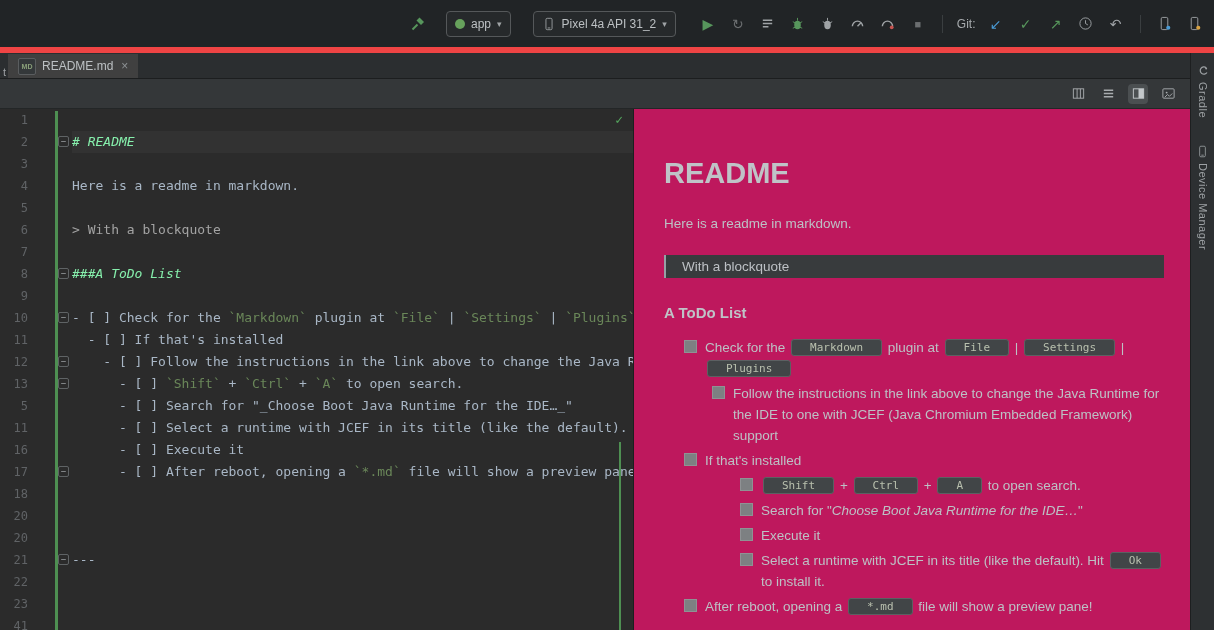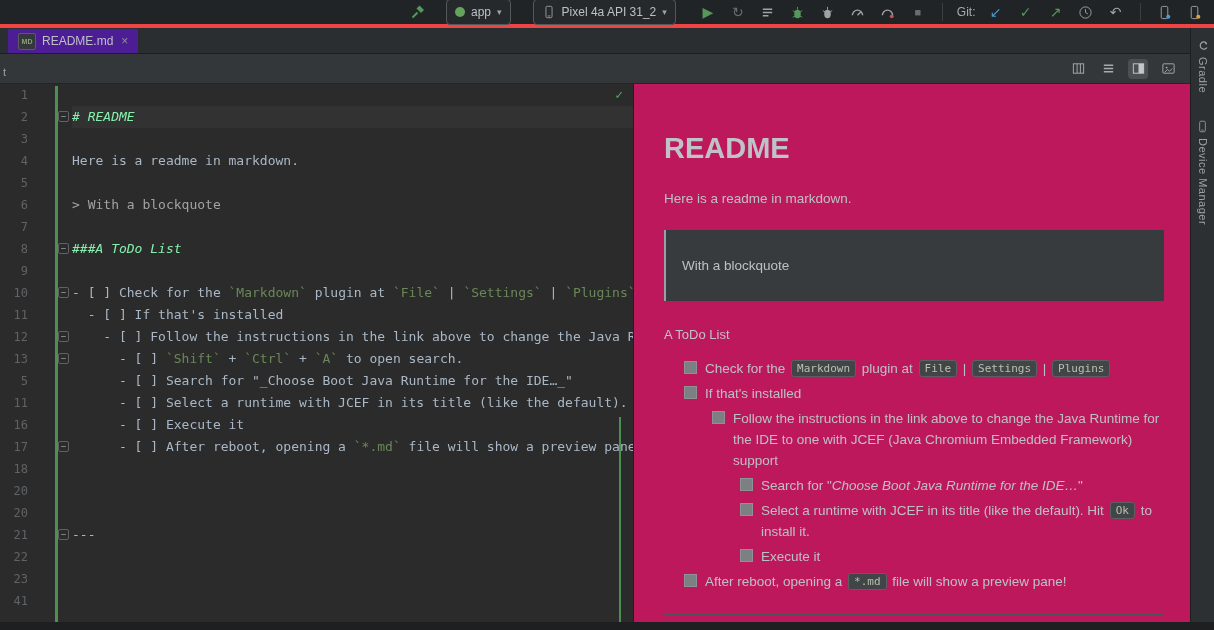--- a/index.html
+++ b/index.html
@@ -1,33 +1,33 @@
 <!DOCTYPE html>
 <html><head>
 <meta charset="utf-8">
 <style>
   html,body{margin:0;padding:0;background:#1d1f21;}
   .app{width:1214px;height:630px;overflow:hidden;position:relative;font-family:"Liberation Sans","DejaVu Sans",sans-serif;-webkit-font-smoothing:antialiased;}
   
-  .toolbar{height:28px;background:#212426;display:flex;align-items:center;gap:10px;border-bottom:4px solid #ef4444;box-sizing:border-box;}
+  .toolbar{height:53px;background:#212426;display:flex;align-items:center;gap:10px;border-bottom:6px solid #ef4444;box-sizing:border-box;}
   .icon{width:20px;height:20px;display:flex;align-items:center;justify-content:center;color:#9fa3a6;font-size:14px;flex:none;cursor:default;}
   .icon svg{display:block;}
   .green{color:#57965c;}
   .blue{color:#4a9bd5;}
   .disabled{color:#6b6e70;}
   .combo{display:flex;align-items:center;gap:6px;height:24px;padding:0 8px;border:1px solid #55585a;border-radius:4px;background:#26292b;color:#bcc0c3;font-size:12px;flex:none;}
   .chev{font-size:9px;color:#9fa3a6;}
   .sep{width:1px;height:18px;background:#3a3e40;margin:0 4px;flex:none;}
   .gitlabel{color:#a7abae;font-size:12px;flex:none;}
   .dot-green{width:10px;height:10px;border-radius:50%;background:#67a25c;flex:none;}
   
   .below{display:flex;height:594px;}
   .center{flex:1;display:flex;flex-direction:column;min-width:0;}
   .tabbar{height:26px;background:#2b2e30;display:flex;align-items:flex-end;border-bottom:1px solid #1c1e1f;box-sizing:border-box;}
-  .tab{margin-left:8px;height:24px;background:#4c1d95;display:flex;align-items:center;gap:6px;padding:0 10px;color:#bcc0c3;font-size:12px;}
+  .tab{margin-left:8px;height:24px;background:#404040;display:flex;align-items:center;gap:6px;padding:0 10px;color:#bcc0c3;font-size:12px;}
   .mdicon{width:16px;height:15px;border:1px solid #5a5d5f;border-radius:2px;background:#34383a;color:#8aa07a;font-size:7px;display:flex;align-items:center;justify-content:center;font-weight:bold;}
   .tclose{color:#8d9194;font-size:12px;margin-left:2px;}
   .edbar{height:30px;background:#343739;border-bottom:1px solid #232627;display:flex;align-items:center;box-sizing:border-box;}
   .edbar-right{margin-left:auto;margin-right:12px;display:flex;align-items:center;gap:10px;}
   .edbar .icon{color:#a7abae;}
   .icon.active{background:#4b4f51;border-radius:4px;}
   .lefttag{position:absolute;left:3px;top:66px;color:#9da1a4;font-size:11px;}
   
   .main{display:flex;flex:1;min-height:0;}
   .editor{width:634px;flex:none;position:relative;background:#2b2b2b;border-right:1px solid #1c1e1f;box-sizing:border-box;display:flex;overflow:hidden;font-family:"DejaVu Sans Mono","Liberation Mono",monospace;}
@@ -42,27 +42,27 @@
   .c-d{color:#a9b7c6;}
   .c-h{color:#86efac;font-style:italic;}
   .c-q{color:#a3a3a3;}
   .c-k{color:#6a8759;}
   .okcheck{position:absolute;top:3px;right:10px;color:#55a85f;font-size:13px;z-index:3;}
   .stripemark{position:absolute;right:12px;top:333px;bottom:0;width:2px;background:#4e8f52;z-index:3;}
   
   .preview{flex:1;min-width:0;background:#be185d;padding:48px 26px 0 30px;color:#bdc1c5;overflow:hidden;}
   .pv-h1{font-size:29px;font-weight:bold;color:#bfc3c7;margin:0 0 26px;}
   .pv-p{font-size:13.5px;margin:0 0 24px;}
-  .pv-bq{background:#383b3d;border-left:2px solid #97a0a6;padding:28px 16px;margin:0 0 26px;font-size:13.5px;}
-  .pv-h2{font-size:13px;font-weight:normal;color:#bfc3c7;margin:0 0 16px;}
+  .pv-bq{background:#383b3d;border-left:2px solid #97a0a6;padding:4px 16px;margin:0 0 26px;font-size:13.5px;}
+  .pv-h2{font-size:15px;font-weight:bold;color:#bfc3c7;margin:0 0 16px;}
   .todo{margin-left:20px;}
   .pitem{display:flex;align-items:flex-start;margin-bottom:4px;font-size:13.5px;line-height:21px;}
   .cb{flex:none;width:13px;height:13px;background:#7d8082;border:1px solid #8f9294;margin:3px 8px 0 0;box-sizing:border-box;}
   .ptext{flex:1;min-width:0;}
-  .chip{display:inline-block;background:#414547;border:1px solid #5c6062;border-radius:3px;padding:0 5px;font-family:"DejaVu Sans Mono","Liberation Mono",monospace;font-size:11px;line-height:15px;color:#b9c0ae;margin:0 2px;vertical-align:1px;}
+  .chip{display:inline-block;background:#414547;border:1px solid #5c6062;border-radius:3px;padding:0 18px;font-family:"DejaVu Sans Mono","Liberation Mono",monospace;font-size:11px;line-height:15px;color:#b9c0ae;margin:0 2px;vertical-align:1px;}
   .phr{border-top:1px solid #515456;margin-top:22px;}
   
   .stripe{width:24px;flex:none;background:#2d3032;border-left:1px solid #1d1f20;display:flex;flex-direction:column;align-items:center;padding-top:10px;gap:26px;box-sizing:border-box;}
   .vbtn{display:flex;flex-direction:column;align-items:center;gap:5px;color:#9da1a4;font-size:11px;}
   .vlabel{writing-mode:vertical-rl;letter-spacing:0.5px;}
 </style>
 </head>
 <body>
 
 <div class="app">
@@ -252,39 +252,43 @@
         <div class="preview">
           <div class="pv-h1">README</div>
           <div class="pv-p">Here is a readme in markdown.</div>
           <div class="pv-bq">With a blockquote</div>
           <div class="pv-h2">A ToDo List</div>
           <div class="todo">
               <div class="pitem" style="margin-left: 0px;">
                 <span class="cb"></span>
                 <div class="ptext"><span>Check for the </span><span class="chip">Markdown</span><span> plugin at </span><span class="chip">File</span><span> | </span><span class="chip">Settings</span><span> | </span><span class="chip">Plugins</span></div>
               </div>
+              <div class="pitem" style="margin-left: 28px;">
+                <span class="cb"></span>
+                <div class="ptext"><span>Follow the instructions in the link above to change the Java Runtime for the IDE to one with JCEF (Java Chromium Embedded Framework) support</span></div>
+              </div>
               <div class="pitem" style="margin-left: 0px;">
                 <span class="cb"></span>
                 <div class="ptext"><span>If that's installed</span></div>
               </div>
-              <div class="pitem" style="margin-left: 28px;">
-                <span class="cb"></span>
-                <div class="ptext"><span>Follow the instructions in the link above to change the Java Runtime for the IDE to one with JCEF (Java Chromium Embedded Framework) support</span></div>
-              </div>
               <div class="pitem" style="margin-left: 56px;">
                 <span class="cb"></span>
+                <div class="ptext"><span class="chip">Shift</span><span> + </span><span class="chip">Ctrl</span><span> + </span><span class="chip">A</span><span> to open search.</span></div>
+              </div>
+              <div class="pitem" style="margin-left: 56px;">
+                <span class="cb"></span>
                 <div class="ptext"><span>Search for "</span><em>Choose Boot Java Runtime for the IDE…</em><span>"</span></div>
               </div>
               <div class="pitem" style="margin-left: 56px;">
                 <span class="cb"></span>
+                <div class="ptext"><span>Execute it</span></div>
+              </div>
+              <div class="pitem" style="margin-left: 56px;">
+                <span class="cb"></span>
                 <div class="ptext"><span>Select a runtime with JCEF in its title (like the default). Hit </span><span class="chip">Ok</span><span> to install it.</span></div>
-              </div>
-              <div class="pitem" style="margin-left: 56px;">
-                <span class="cb"></span>
-                <div class="ptext"><span>Execute it</span></div>
               </div>
               <div class="pitem" style="">
                 <span class="cb"></span>
                 <div class="ptext"><span>After reboot, opening a </span><span class="chip">*.md</span><span> file will show a preview pane!</span></div>
               </div>
             </div>
           <div class="phr"></div>
         </div>
       </div>
     </div>

